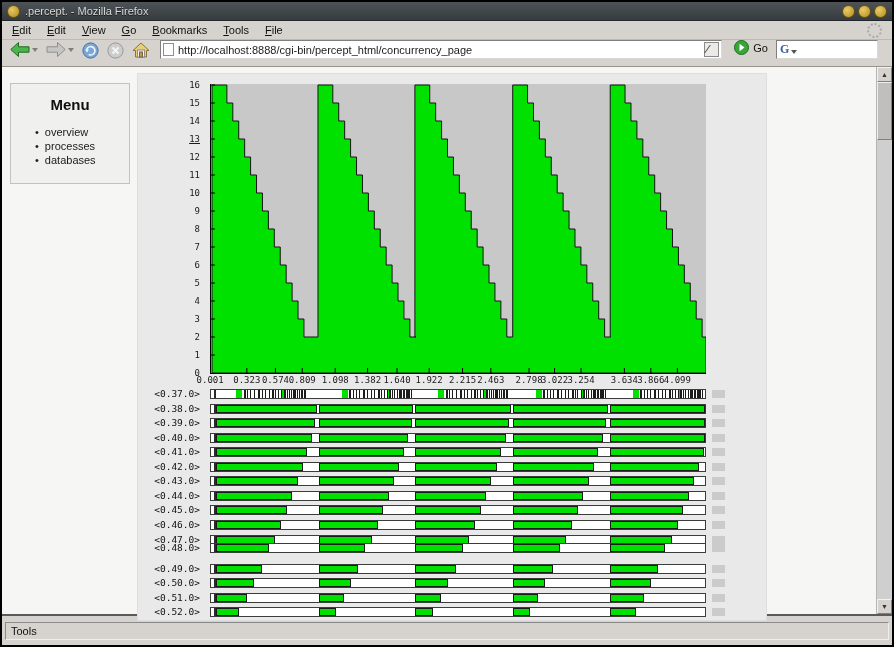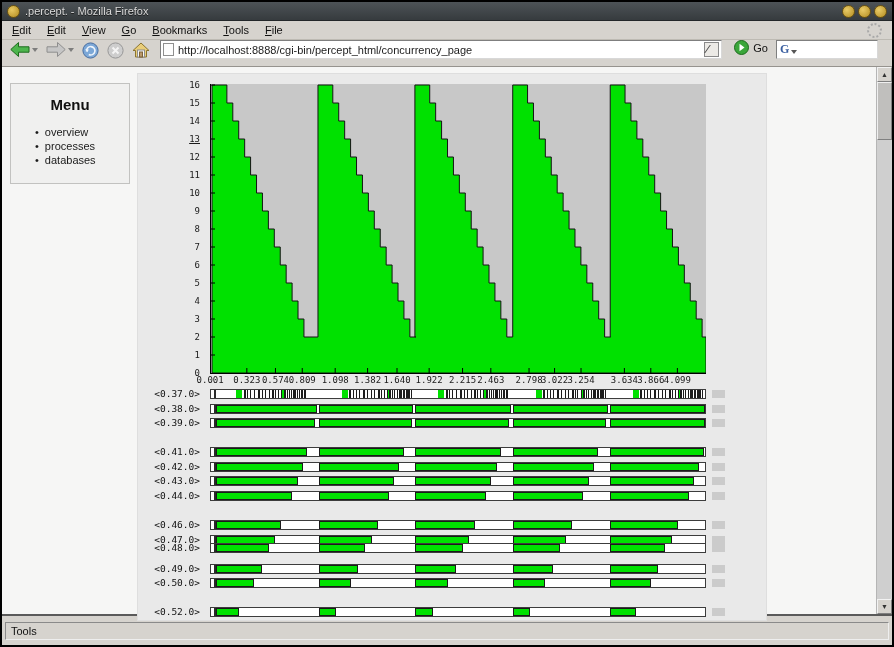--- a/index.html
+++ b/index.html
@@ -394,20 +394,32 @@
               <div class="prow-bar">
                 <div class="seg" style="left: 1.103%; width: 19.977%; background: rgb(0, 225, 0);"></div>
                 <div class="seg" style="left: 21.77%; width: 18.851%; background: rgb(0, 225, 0);"></div>
                 <div class="seg" style="left: 41.31%; width: 19.034%; background: rgb(0, 225, 0);"></div>
                 <div class="seg" style="left: 61.034%; width: 18.966%; background: rgb(0, 225, 0);"></div>
                 <div class="seg" style="left: 80.69%; width: 19.31%; background: rgb(0, 225, 0);"></div>
                 <div class="tick" style="left: 0.69%; width: 2px; background: rgb(42, 42, 42);"></div>
               </div>
               <div class="stub"></div>
             </div>
+            <div class="prow" style="top: 43.7px;">
+              <div class="prow-label">&lt;0.40.0&gt;</div>
+              <div class="prow-bar">
+                <div class="seg" style="left: 1.103%; width: 19.287%; background: rgb(0, 225, 0);"></div>
+                <div class="seg" style="left: 21.77%; width: 18.161%; background: rgb(0, 225, 0);"></div>
+                <div class="seg" style="left: 41.31%; width: 18.345%; background: rgb(0, 225, 0);"></div>
+                <div class="seg" style="left: 61.034%; width: 18.276%; background: rgb(0, 225, 0);"></div>
+                <div class="seg" style="left: 80.69%; width: 19.31%; background: rgb(0, 225, 0);"></div>
+                <div class="tick" style="left: 0.69%; width: 2px; background: rgb(42, 42, 42);"></div>
+              </div>
+              <div class="stub"></div>
+            </div>
             <div class="prow" style="top: 58.2px; text-decoration: underline;">
               <div class="prow-label">&lt;0.41.0&gt;</div>
               <div class="prow-bar">
                 <div class="seg" style="left: 1.103%; width: 18.368%; background: rgb(0, 225, 0);"></div>
                 <div class="seg" style="left: 21.77%; width: 17.241%; background: rgb(0, 225, 0);"></div>
                 <div class="seg" style="left: 41.31%; width: 17.425%; background: rgb(0, 225, 0);"></div>
                 <div class="seg" style="left: 61.034%; width: 17.356%; background: rgb(0, 225, 0);"></div>
                 <div class="seg" style="left: 80.69%; width: 19.08%; background: rgb(0, 225, 0);"></div>
                 <div class="tick" style="left: 0.69%; width: 2px; background: rgb(42, 42, 42);"></div>
               </div>
@@ -442,20 +454,32 @@
               <div class="prow-bar">
                 <div class="seg" style="left: 1.103%; width: 15.379%; background: rgb(0, 225, 0);"></div>
                 <div class="seg" style="left: 21.77%; width: 14.253%; background: rgb(0, 225, 0);"></div>
                 <div class="seg" style="left: 41.31%; width: 14.437%; background: rgb(0, 225, 0);"></div>
                 <div class="seg" style="left: 61.034%; width: 14.368%; background: rgb(0, 225, 0);"></div>
                 <div class="seg" style="left: 80.69%; width: 16.092%; background: rgb(0, 225, 0);"></div>
                 <div class="tick" style="left: 0.69%; width: 2px; background: rgb(42, 42, 42);"></div>
               </div>
               <div class="stub"></div>
             </div>
+            <div class="prow" style="top: 116.4px;">
+              <div class="prow-label">&lt;0.45.0&gt;</div>
+              <div class="prow-bar">
+                <div class="seg" style="left: 1.103%; width: 14.23%; background: rgb(0, 225, 0);"></div>
+                <div class="seg" style="left: 21.77%; width: 13.103%; background: rgb(0, 225, 0);"></div>
+                <div class="seg" style="left: 41.31%; width: 13.287%; background: rgb(0, 225, 0);"></div>
+                <div class="seg" style="left: 61.034%; width: 13.218%; background: rgb(0, 225, 0);"></div>
+                <div class="seg" style="left: 80.69%; width: 14.943%; background: rgb(0, 225, 0);"></div>
+                <div class="tick" style="left: 0.69%; width: 2px; background: rgb(42, 42, 42);"></div>
+              </div>
+              <div class="stub"></div>
+            </div>
             <div class="prow" style="top: 131px;">
               <div class="prow-label">&lt;0.46.0&gt;</div>
               <div class="prow-bar">
                 <div class="seg" style="left: 1.103%; width: 13.08%; background: rgb(0, 225, 0);"></div>
                 <div class="seg" style="left: 21.77%; width: 11.954%; background: rgb(0, 225, 0);"></div>
                 <div class="seg" style="left: 41.31%; width: 12.138%; background: rgb(0, 225, 0);"></div>
                 <div class="seg" style="left: 61.034%; width: 12.069%; background: rgb(0, 225, 0);"></div>
                 <div class="seg" style="left: 80.69%; width: 13.793%; background: rgb(0, 225, 0);"></div>
                 <div class="tick" style="left: 0.69%; width: 2px; background: rgb(42, 42, 42);"></div>
               </div>
@@ -498,20 +522,32 @@
               <div class="stub"></div>
             </div>
             <div class="prow" style="top: 189.2px;">
               <div class="prow-label">&lt;0.50.0&gt;</div>
               <div class="prow-bar">
                 <div class="seg" style="left: 1.103%; width: 7.678%; background: rgb(0, 225, 0);"></div>
                 <div class="seg" style="left: 21.77%; width: 6.552%; background: rgb(0, 225, 0);"></div>
                 <div class="seg" style="left: 41.31%; width: 6.736%; background: rgb(0, 225, 0);"></div>
                 <div class="seg" style="left: 61.034%; width: 6.667%; background: rgb(0, 225, 0);"></div>
                 <div class="seg" style="left: 80.69%; width: 8.391%; background: rgb(0, 225, 0);"></div>
+                <div class="tick" style="left: 0.69%; width: 2px; background: rgb(42, 42, 42);"></div>
+              </div>
+              <div class="stub"></div>
+            </div>
+            <div class="prow" style="top: 203.7px;">
+              <div class="prow-label">&lt;0.51.0&gt;</div>
+              <div class="prow-bar">
+                <div class="seg" style="left: 1.103%; width: 6.184%; background: rgb(0, 225, 0);"></div>
+                <div class="seg" style="left: 21.77%; width: 5.057%; background: rgb(0, 225, 0);"></div>
+                <div class="seg" style="left: 41.31%; width: 5.241%; background: rgb(0, 225, 0);"></div>
+                <div class="seg" style="left: 61.034%; width: 5.172%; background: rgb(0, 225, 0);"></div>
+                <div class="seg" style="left: 80.69%; width: 6.897%; background: rgb(0, 225, 0);"></div>
                 <div class="tick" style="left: 0.69%; width: 2px; background: rgb(42, 42, 42);"></div>
               </div>
               <div class="stub"></div>
             </div>
             <div class="prow" style="top: 218.3px;">
               <div class="prow-label">&lt;0.52.0&gt;</div>
               <div class="prow-bar">
                 <div class="seg" style="left: 1.103%; width: 4.575%; background: rgb(0, 225, 0);"></div>
                 <div class="seg" style="left: 21.77%; width: 3.448%; background: rgb(0, 225, 0);"></div>
                 <div class="seg" style="left: 41.31%; width: 3.632%; background: rgb(0, 225, 0);"></div>

